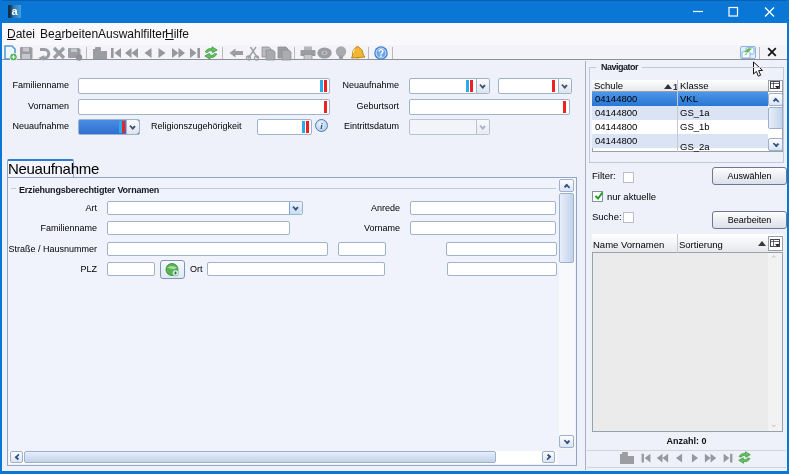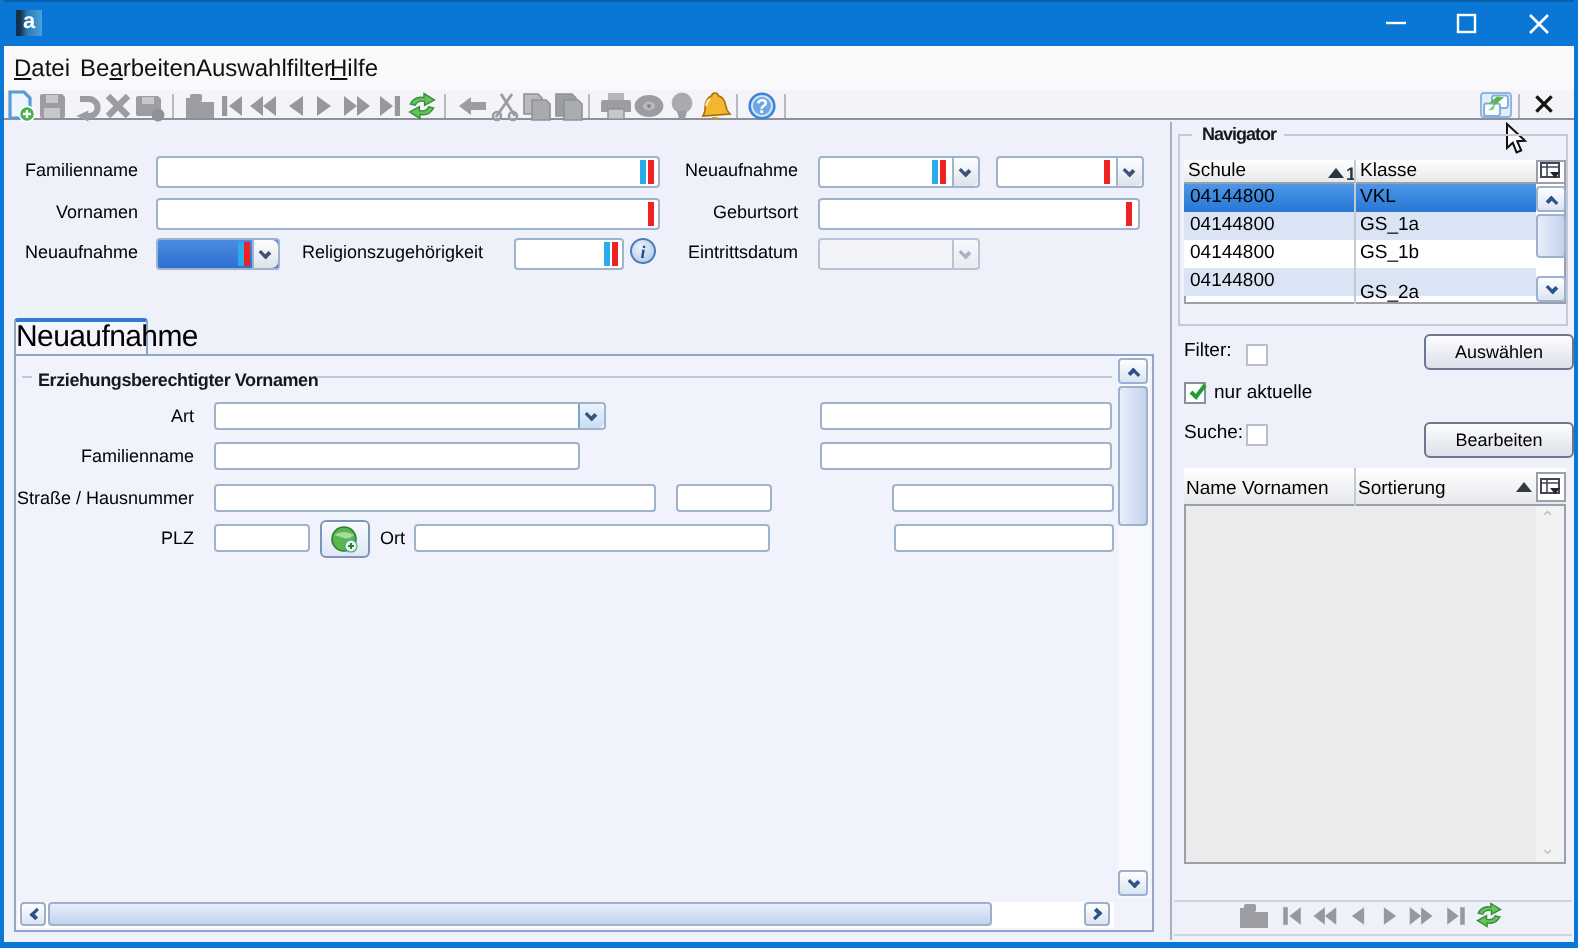--- a/index.html
+++ b/index.html
@@ -228,24 +228,26 @@
 <div class="abs gline" style="left:11px;top:188px;width:5px"></div>
 <div class="abs gcap" style="left:19px;top:185px;">Erziehungsberechtigter Vornamen</div>
 <div class="abs gline" style="left:158px;top:188px;width:398px"></div>
 
 <div class="abs lbl" style="left:0;top:201px;width:97px">Art</div>
 <div class="abs inp" style="left:107px;top:201px;width:196px;height:14px">
       <div class="cbtn" style="background:linear-gradient(#eaf3fd,#c8ddf5);border-color:#7aa4d8">
         <div class="chv"></div>
       </div>
     </div>
+<div class="abs lbl" style="left:300px;top:201px;width:100px">Anrede</div>
 <div class="abs inp" style="left:410px;top:201px;width:146px;height:14px"></div>
 
 <div class="abs lbl" style="left:0;top:221px;width:97px">Familienname</div>
 <div class="abs inp" style="left:107px;top:221px;width:183px;height:14px"></div>
+<div class="abs lbl" style="left:300px;top:221px;width:100px">Vorname</div>
 <div class="abs inp" style="left:410px;top:221px;width:146px;height:14px"></div>
 
 <div class="abs lbl" style="left:0;top:242px;width:97px">Straße / Hausnummer</div>
 <div class="abs inp" style="left:107px;top:242px;width:221px;height:14px"></div>
 <div class="abs inp" style="left:338px;top:242px;width:48px;height:14px"></div>
 <div class="abs inp" style="left:446px;top:242px;width:111px;height:14px"></div>
 
 <div class="abs lbl" style="left:0;top:262px;width:97px">PLZ</div>
 <div class="abs inp" style="left:107px;top:262px;width:48px;height:14px"></div>
 <div class="abs" style="left:160px;top:260px;width:25px;height:19px;background:linear-gradient(#f7fafe,#dfe8f4);border:1px solid #7e95b8;border-radius:3px">
@@ -348,20 +350,21 @@
 <svg width="11" height="12" viewBox="0 0 11 10" style="position:absolute;left:1px;top:1px">
         <rect x="0.5" y="0.5" width="9" height="7" fill="#fff" stroke="#445"></rect>
         <path d="M0.5 2.5h9M3.5 .5v7" stroke="#445" stroke-width="0.8"></path>
         <path d="M5 5 l2.5 3 2.5-3z" fill="#223"></path>
       </svg>
 </div>
 <div class="abs" style="left:768px;top:253px;width:14px;height:178px;background:#f2f2f2"></div>
 <div class="abs" style="left:770px;top:255px;width:10px;height:8px;color:#c0c0c0;font-size:9px;line-height:8px">⌃</div>
 <div class="abs" style="left:770px;top:420px;width:10px;height:8px;color:#c0c0c0;font-size:9px;line-height:8px">⌄</div>
 
+<div class="abs" style="left:587px;top:436px;width:199px;font-size:9px;text-align:center;font-weight:bold;color:#111">Anzahl: 0</div>
 <div class="abs" style="left:587px;top:450px;width:199px;height:1px;background:#d0d3da"></div>
 <div class="abs" style="left:587px;top:467px;width:199px;height:1px;background:#d0d3da"></div>
 <svg class="abs" style="left:619px;top:451px" width="16" height="14" viewBox="0 0 16 14">
       <path d="M1 3h5l1.5 2H15v8H1z" fill="#9b9da2"></path>
       <rect x="3" y="1" width="6" height="4" rx="1" fill="#9b9da2"></rect>
     </svg>
 <svg class="abs" style="left:639px;top:451px" width="14" height="14" viewBox="0 0 16 16">
       <path d="M3 3h2.6v10H3z M13 3L6.5 8 13 13z" fill="#96989d"></path>
     </svg>
 <svg class="abs" style="left:655px;top:451px" width="14" height="14" viewBox="0 0 16 16">

